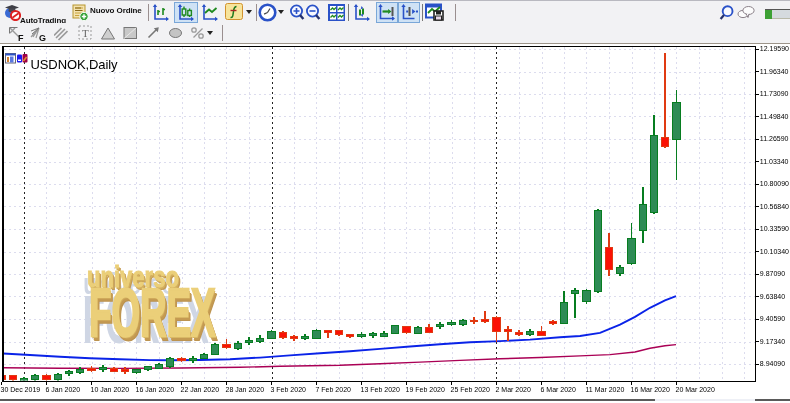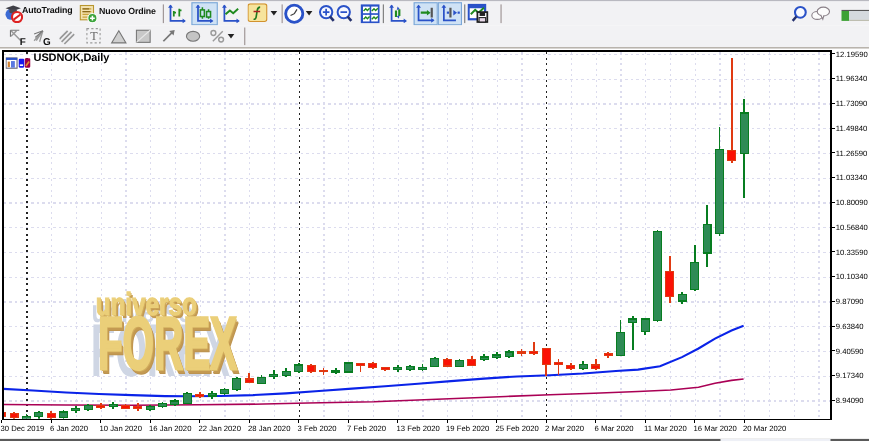--- a/index.html
+++ b/index.html
@@ -11,21 +11,21 @@
  <div style="position:absolute;left:4px;top:2px">
       <svg style="position:absolute;left:0px;top:0px" width="17" height="18" viewBox="0 0 17 18">
         <circle cx="6" cy="10" r="5" fill="#3a6ad4"></circle>
         <path d="M1 4.5L8 2l7 2.5-7 2.5z" fill="#3f3f46"></path>
         <path d="M8 5v4" stroke="#3f3f46" stroke-width="1.2"></path>
         <rect x="4.5" y="5.5" width="7" height="3.5" rx="1.5" fill="#4a4a52"></rect>
         <circle cx="11.5" cy="12.5" r="4.6" fill="#fff" stroke="#d22" stroke-width="2"></circle>
         <path d="M8.4 14.8l6.2-4.6" stroke="#d22" stroke-width="1.8"></path>
       </svg>
     </div>
- <div class="btn" style="left:20px;top:4px">AutoTrading</div>
+ <div class="btn" style="left:20px;top:15px">AutoTrading</div>
  <div style="position:absolute;left:72px;top:3px">
       <svg style="position:absolute;left:0px;top:0px" width="17" height="17" viewBox="0 0 17 17">
         <rect x="1" y="1" width="12" height="13" fill="#f3e2b0" stroke="#b8962e"></rect>
         <path d="M3 4h8M3 6.5h8M3 9h8M3 11.5h5" stroke="#caa43c" stroke-width="1.2"></path>
         <path d="M3 4h6M3 6.5h7" stroke="#8a6a1a" stroke-width="1.2"></path>
         <circle cx="12" cy="12.5" r="4.2" fill="#3aa33a" stroke="#fff" stroke-width="1"></circle>
         <path d="M9.8 12.5h4.4M12 10.3v4.4" stroke="#fff" stroke-width="1.4"></path>
       </svg>
     </div>
  <div class="btn" style="left:90px;top:5px">Nuovo Ordine</div>
@@ -435,16 +435,16 @@
   <rect x="0.5" y="0.5" width="10" height="9.5" fill="#fff" stroke="#667"></rect>
   <rect x="0.5" y="0.5" width="10" height="2" fill="#2a52c8"></rect>
   <rect x="2" y="4" width="2" height="5" fill="#d08030"></rect>
       <rect x="5" y="3.5" width="3.5" height="6" fill="#5a78e0"></rect>
   <rect x="12" y="1.5" width="5" height="8" rx="1" fill="#1a1aee"></rect>
       <rect x="13" y="6.5" width="3" height="1.5" fill="#fff"></rect>
   <rect x="17.5" y="1" width="5" height="8.5" rx="1" fill="#a00048"></rect>
       <path d="M18.5 8l3-4" stroke="#e09030" stroke-width="1.5"></path>
  </svg>
 </div>
-<div style="position:absolute;left:30.5px;top:47px;font-size:10px;font-weight:bold;color:#000;z-index:3;letter-spacing:-0.1px">USDNOK,Daily</div>
+<div style="position:absolute;left:30.5px;top:57px;font-size:13px;font-weight:normal;color:#000;z-index:3;letter-spacing:-0.1px">USDNOK,Daily</div>
 
 <div style="position:absolute;left:0;top:398.5px;width:790px;height:2px;background:#5a5a5a"></div>
 <div style="position:absolute;left:655px;top:398.5px;width:100px;height:2px;background:#eef0f6"></div>
 <div style="position:absolute;left:0;top:400.5px;width:790px;height:2.5px;background:#fff"></div>
 </body></html>

